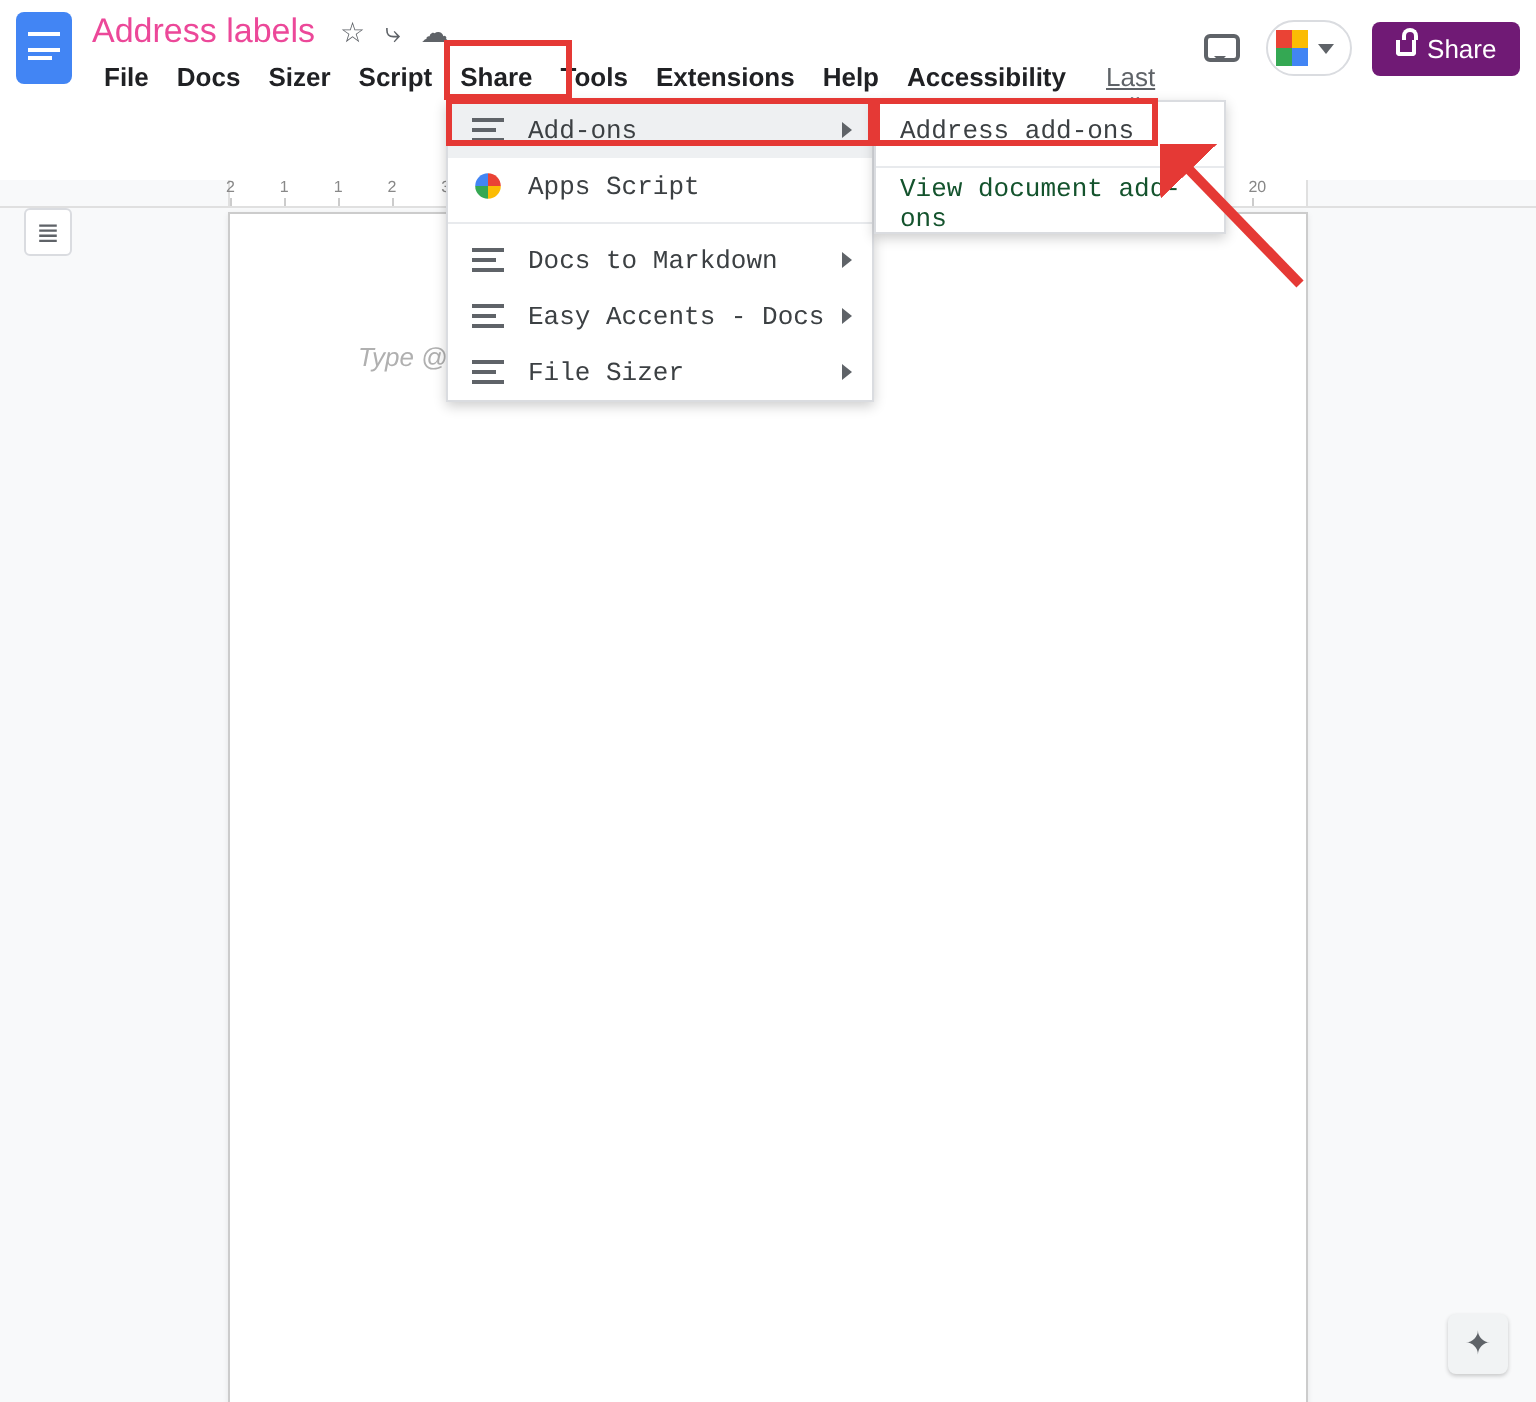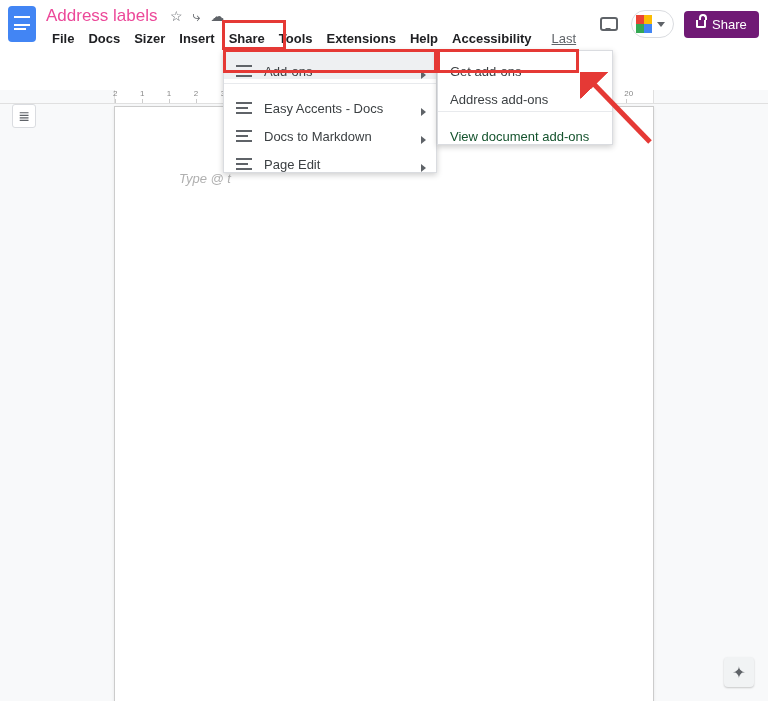--- a/index.html
+++ b/index.html
@@ -216,25 +216,26 @@
     top: 50px;
     width: 214px;
   }
   #sub-menu {
     left: 437px;
     top: 50px;
     width: 176px;
   }
   .dd-item {
     display: flex;
-    align-items: flex-end;
+    align-items: center;
     height: 28px;
     padding: 0 10px 0 12px;
     gap: 12px;
     position: relative;
+    font-family: Liberation Mono, monospace;
   }
   .dd-item.hl { background: #eef0f2; }
   .dd-item .arrow {
     position: absolute; right: 10px;
     width:0;height:0;border-top:4px solid transparent;border-bottom:4px solid transparent;border-left:5px solid #5f6368;
   }
   .dd-sep { height:1px; background:#e8eaed; margin: 4px 0; }
   .dd-icon { width:16px; height:16px; flex-shrink:0; display:inline-block; }
   .ico-addons { background: linear-gradient(#5f6368,#5f6368) 0 2px/16px 2px no-repeat, linear-gradient(#5f6368,#5f6368) 0 7px/12px 2px no-repeat, linear-gradient(#5f6368,#5f6368) 0 12px/16px 2px no-repeat; }
   .ico-apps { background: conic-gradient(#ea4335 0 25%, #fbbc04 0 50%, #34a853 0 75%, #4285f4 0); border-radius:50%; transform: scale(.8); }
@@ -286,21 +287,21 @@
     <span class="doc-title">Address labels</span>
     <span class="title-icons">
       <span>☆</span>
       <span>⤷</span>
       <span>☁</span>
     </span>
     <div class="menu-row">
       <div class="menu-item">File</div>
       <div class="menu-item">Docs</div>
       <div class="menu-item">Sizer</div>
-      <div class="menu-item">Insert</div>
+      <div class="menu-item">Script</div>
       <div class="menu-item">Share</div>
       <div class="menu-item">Tools</div>
       <div class="menu-item">Extensions</div>
       <div class="menu-item">Help</div>
       <div class="menu-item">Accessibility</div>
       <div class="last-edit">Last edit was 3 minutes ago</div>
     </div>
   </div>
   <div class="header-right">
     <div class="icon-btn">
@@ -418,42 +419,43 @@
   </div>
   <div class="explore">✦</div>
 </div>
 
 <div id="ext-menu" class="dropdown">
   <div class="dd-item hl">
     <span class="dd-icon ico-addons"></span>
     <span>Add-ons</span>
     <span class="arrow"></span>
   </div>
+  <div class="dd-item">
+    <span class="dd-icon ico-apps"></span>
+    <span>Apps Script</span>
+  </div>
   <div class="dd-sep"></div>
+  <div class="dd-item">
+    <span class="dd-icon ico-addons"></span>
+    <span>Docs to Markdown</span>
+    <span class="arrow"></span>
+  </div>
   <div class="dd-item">
     <span class="dd-icon ico-addons"></span>
     <span>Easy Accents - Docs</span>
     <span class="arrow"></span>
   </div>
   <div class="dd-item">
     <span class="dd-icon ico-addons"></span>
-    <span>Docs to Markdown</span>
+    <span>File Sizer</span>
     <span class="arrow"></span>
   </div>
-  <div class="dd-item">
-    <span class="dd-icon ico-addons"></span>
-    <span>Page Edit</span>
-    <span class="arrow"></span>
-  </div>
 </div>
 
 <div id="sub-menu" class="dropdown">
-  <div class="dd-item">
-    <span>Get add-ons</span>
-  </div>
   <div class="dd-item">
     <span>Address add-ons</span>
   </div>
   <div class="dd-sep"></div>
   <div class="dd-item disabled">
     <span>View document add-ons</span>
   </div>
 </div>
 
 <div id="rb-ext" class="redbox"></div>

